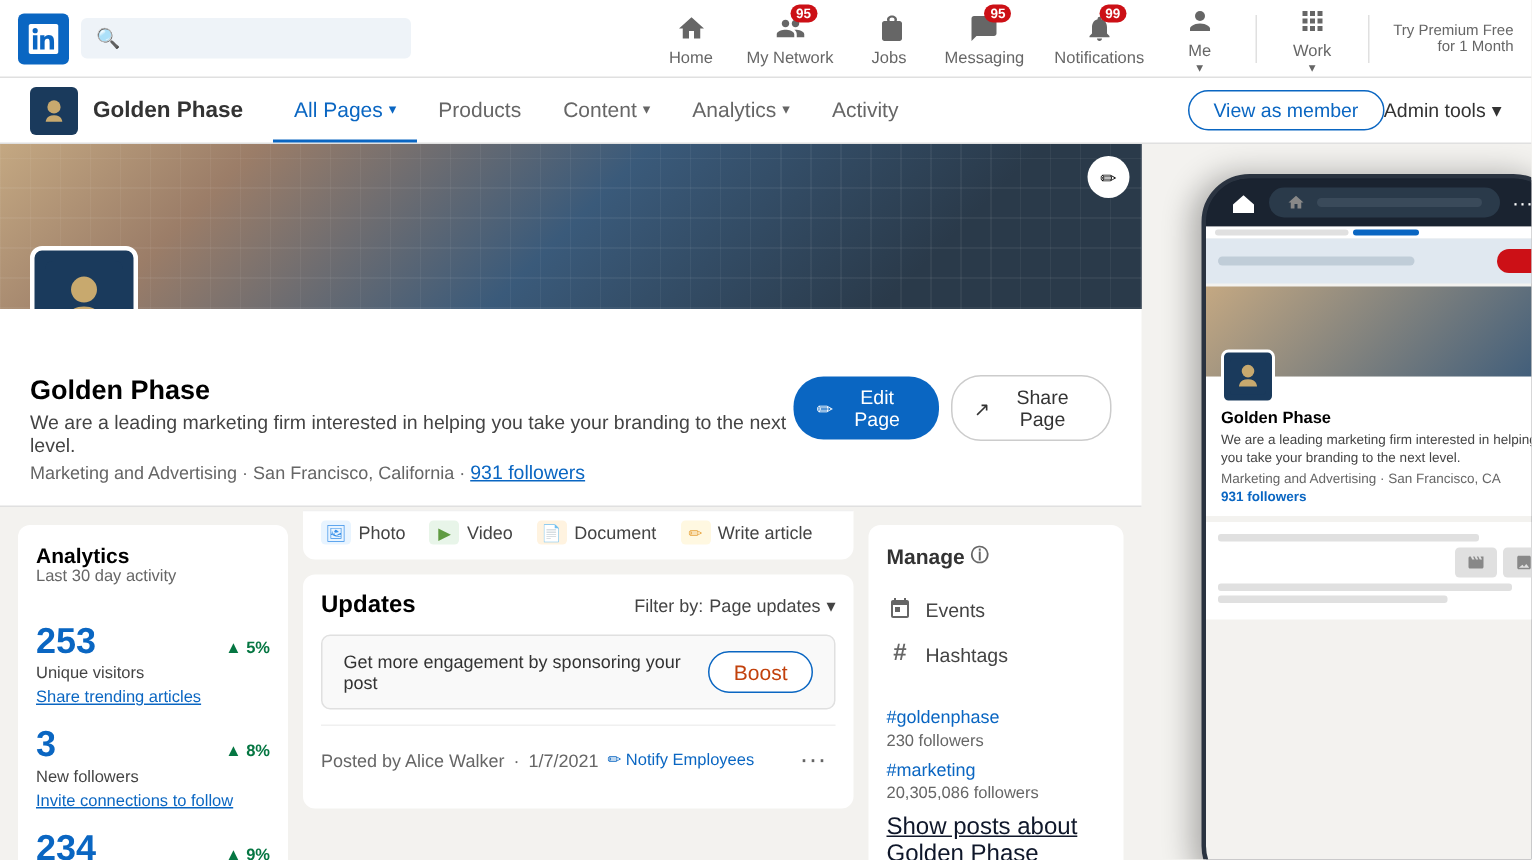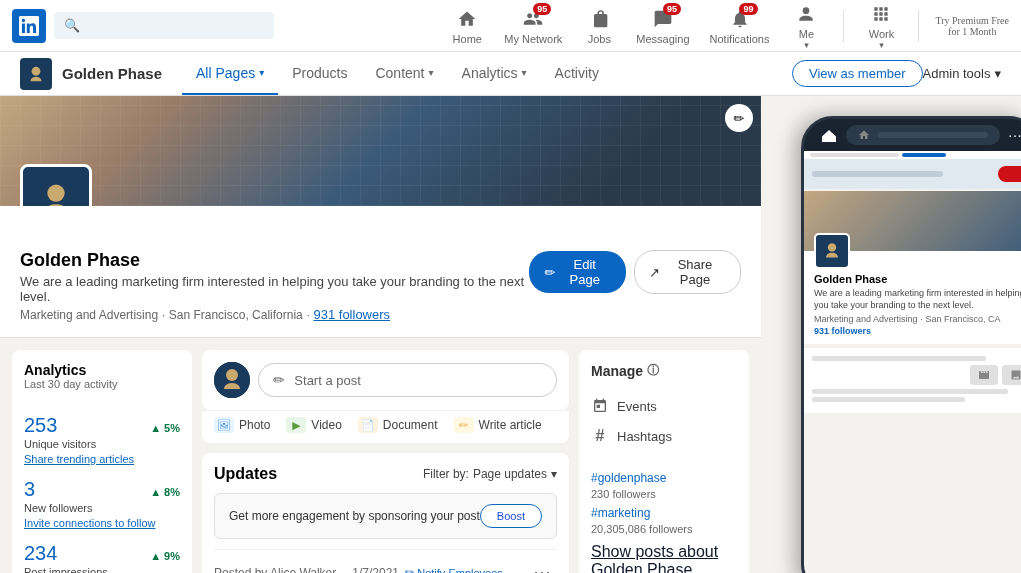--- a/index.html
+++ b/index.html
@@ -10,21 +10,21 @@
     .linkedin-logo { width: 34px; height: 34px; background: #0a66c2; border-radius: 4px; display: flex; align-items: center; justify-content: center; flex-shrink: 0; }
     .linkedin-logo svg { width: 20px; height: 20px; fill: #fff; }
     .search-bar { display: flex; align-items: center; background: #eef3f8; border-radius: 4px; padding: 6px 10px; gap: 6px; width: 220px; }
     .search-bar input { background: transparent; border: none; outline: none; font-size: 14px; color: #333; width: 160px; }
     .nav-icons { display: flex; align-items: center; gap: 4px; margin-left: auto; }
     .nav-item { display: flex; flex-direction: column; align-items: center; justify-content: center; padding: 4px 8px; cursor: pointer; position: relative; min-width: 50px; }
     .nav-item-icon { width: 24px; height: 24px; display: flex; align-items: center; justify-content: center; position: relative; }
     .nav-badge { position: absolute; top: -4px; right: -6px; background: #cc1016; color: #fff; font-size: 9px; border-radius: 10px; padding: 1px 4px; font-weight: 700; }
     .nav-item-label { font-size: 11px; color: #666; margin-top: 2px; }
     .nav-divider { width: 1px; height: 32px; background: #e0e0e0; margin: 0 8px; }
-    .premium-btn { display: flex; flex-direction: column; align-items: center; font-size: 11px; color: #915907; font-weight: 600; cursor: pointer; margin-left: 4px; font-family: Liberation Serif, serif; }
+    .premium-btn { display: flex; flex-direction: column; align-items: flex-end; font-size: 11px; color: #915907; font-weight: 600; cursor: pointer; margin-left: 4px; }
     .premium-btn span { font-size: 10px; font-weight: 400; color: #666; }
 
     
     .page-nav { background: #fff; border-bottom: 1px solid #e0e0e0; display: flex; align-items: center; padding: 0 20px; height: 44px; }
     .company-logo-small { width: 32px; height: 32px; background: #1a3a5c; border-radius: 4px; display: flex; align-items: center; justify-content: center; margin-right: 10px; }
     .company-name-nav { font-size: 15px; font-weight: 600; color: #333; margin-right: 20px; }
     .page-tabs { display: flex; gap: 0; flex: 1; }
     .page-tab { padding: 12px 14px; font-size: 14px; color: #666; cursor: pointer; border-bottom: 2px solid transparent; display: flex; align-items: center; gap: 4px; }
     .page-tab.active { color: #0a66c2; border-bottom-color: #0a66c2; font-weight: 500; }
     .page-tab .dropdown-arrow { font-size: 10px; }
@@ -53,39 +53,39 @@
     .btn-share { background: #fff; color: #333; border: 1px solid #ccc; border-radius: 20px; padding: 6px 14px; font-size: 13px; cursor: pointer; display: flex; align-items: center; gap: 4px; }
 
     
     .columns-area { display: flex; padding: 12px; gap: 10px; }
 
     
     .analytics-sidebar { width: 180px; background: #fff; border-radius: 8px; padding: 12px; flex-shrink: 0; }
     .analytics-sidebar h3 { font-size: 14px; font-weight: 700; color: #000; }
     .analytics-subtext { font-size: 11px; color: #666; margin-bottom: 24px; }
     .analytics-stat { margin-bottom: 12px; }
-    .stat-number { font-size: 20px; font-weight: 400; color: #0a66c2; }
+    .stat-number { font-size: 24px; font-weight: 700; color: #0a66c2; }
     .stat-change { font-size: 11px; color: #057642; font-weight: 600; margin-left: 6px; }
     .stat-label { font-size: 11px; color: #444; margin: 1px 0; }
     .stat-link { font-size: 11px; color: #0a66c2; cursor: pointer; }
     .stat-row { display: flex; align-items: baseline; justify-content: space-between; }
 
     
     .feed-area { flex: 1; min-width: 0; }
     .post-composer { background: #fff; border-radius: 8px; padding: 12px; margin-bottom: 10px; display: flex; align-items: center; gap: 8px; }
     .post-avatar { width: 36px; height: 36px; background: #1a3a5c; border-radius: 50%; flex-shrink: 0; }
     .post-input { flex: 1; border: 1px solid #ccc; border-radius: 20px; padding: 8px 14px; font-size: 13px; color: #666; cursor: pointer; }
     .post-action-btn { display: flex; align-items: center; gap: 5px; font-size: 12px; color: #444; cursor: pointer; font-weight: 500; }
     .post-action-icon { width: 18px; height: 14px; border-radius: 3px; display: flex; align-items: center; justify-content: center; font-size: 12px; }
 
     .updates-section { background: #fff; border-radius: 8px; padding: 12px; }
     .updates-header { display: flex; align-items: center; justify-content: space-between; margin-bottom: 10px; }
     .updates-title { font-size: 16px; font-weight: 700; color: #000; }
     .boost-bar { background: #f9f9f9; border: 1px solid #e0e0e0; border-radius: 6px; padding: 10px 14px; display: flex; align-items: center; justify-content: space-between; margin-bottom: 10px; font-size: 12px; color: #333; }
-    .boost-btn { background: #fff; border: 1px solid #0a66c2; color: #1d4ed8; border-radius: 20px; padding: 5px 16px; font-size: 11px; cursor: pointer; font-weight: 500; }
+    .boost-btn { background: #fff; border: 1px solid #0a66c2; color: #c2410c; border-radius: 20px; padding: 5px 16px; font-size: 14px; cursor: pointer; font-weight: 500; }
 
     .post-item { border-top: 1px solid #f0f0f0; padding-top: 10px; margin-top: 10px; }
     .notify-btn { font-size: 11px; color: #0a66c2; cursor: pointer; display: flex; align-items: center; gap: 3px; }
 
     
     .manage-panel { width: 170px; background: #fff; border-radius: 8px; padding: 12px; flex-shrink: 0; }
     .manage-title { font-size: 14px; font-weight: 700; display: flex; align-items: center; gap: 4px; margin-bottom: 12px; }
     .manage-item { display: flex; align-items: center; gap: 8px; padding: 6px 0; font-size: 13px; color: #444; cursor: pointer; }
     .manage-icon { width: 18px; height: 18px; display: flex; align-items: center; justify-content: center; color: #666; flex-shrink: 0; }
     .hashtag-section { margin-top: 20px; }
@@ -298,33 +298,20 @@
             <span class="stat-change">▲ 9%</span>
           </div>
           <div class="stat-label">Post impressions</div>
           <a href="#" class="stat-link">Start a post</a>
         </div>
 
       </div>
 
       <div class="feed-area">
 
-        <div class="post-composer">
-          <div class="post-avatar">
-            <svg width="36" height="36" viewBox="0 0 36 36">
-                <rect width="36" height="36" fill="#1a3a5c" rx="18"></rect>
-                <circle cx="18" cy="13" r="6" fill="#c8a96e"></circle>
-                <path d="M18 21c-8 0-8 6-8 6h16s0-6-8-6z" fill="#c8a96e"></path>
-              </svg>
-          </div>
-          <div class="post-input">
-            <span style="margin-right:6px;font-size:14px;color:#666;">✏</span>
-            <span>Start a post</span>
-          </div>
-        </div>
 
         <div style="background:#fff;border-radius:0 0 8px 8px;padding:6px 12px 10px;margin-top:-10px;margin-bottom:10px;display:flex;gap:16px;border-top:1px solid #f0f0f0;">
           <div class="post-action-btn">
             <div class="post-action-icon" style="background:#e8f4ff;color:#378fe9;font-size:11px;width:20px;height:16px;border-radius:3px;display:flex;align-items:center;justify-content:center;">🖼</div>
             <span>Photo</span>
           </div>
           <div class="post-action-btn">
             <div class="post-action-icon" style="background:#e8f5e9;color:#5f9b41;font-size:11px;width:20px;height:16px;border-radius:3px;display:flex;align-items:center;justify-content:center;">▶</div>
             <span>Video</span>
           </div>

